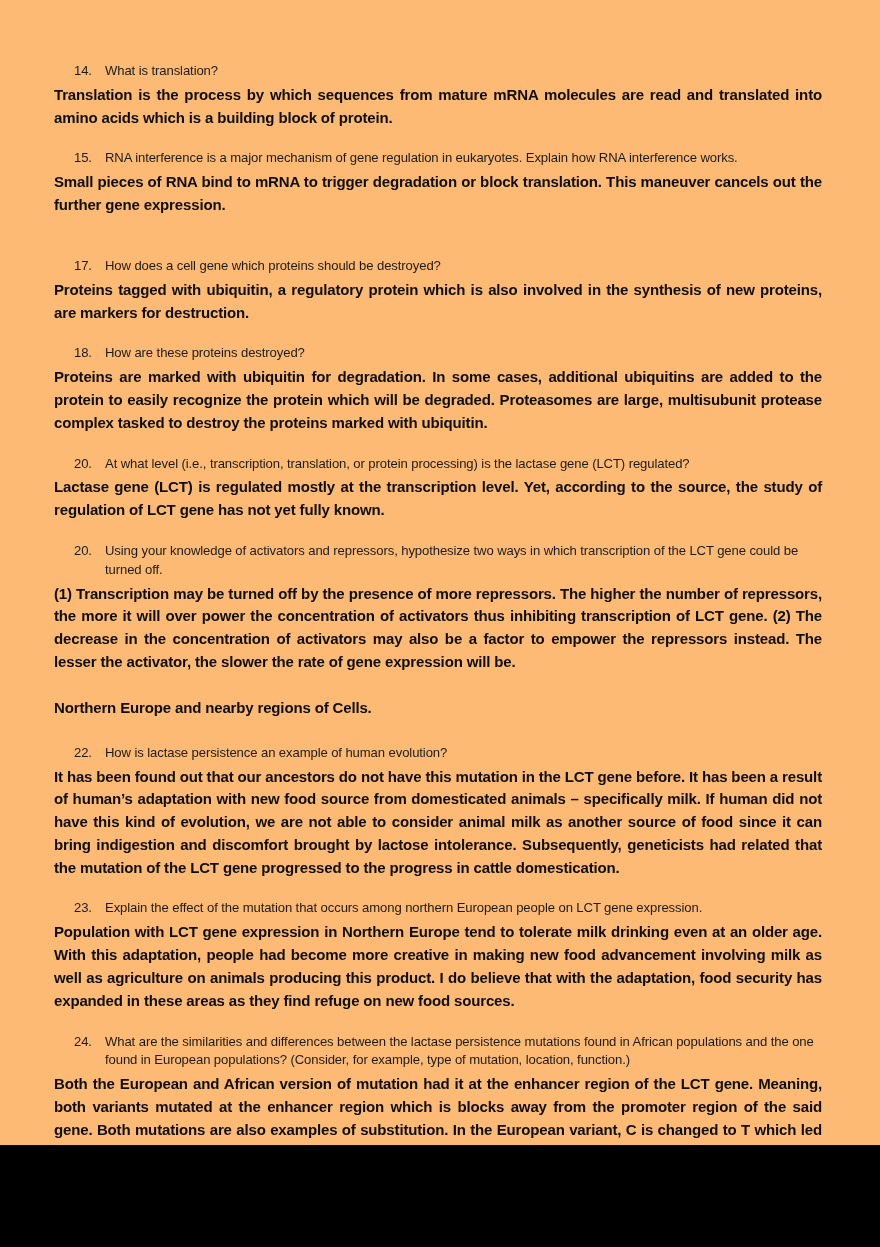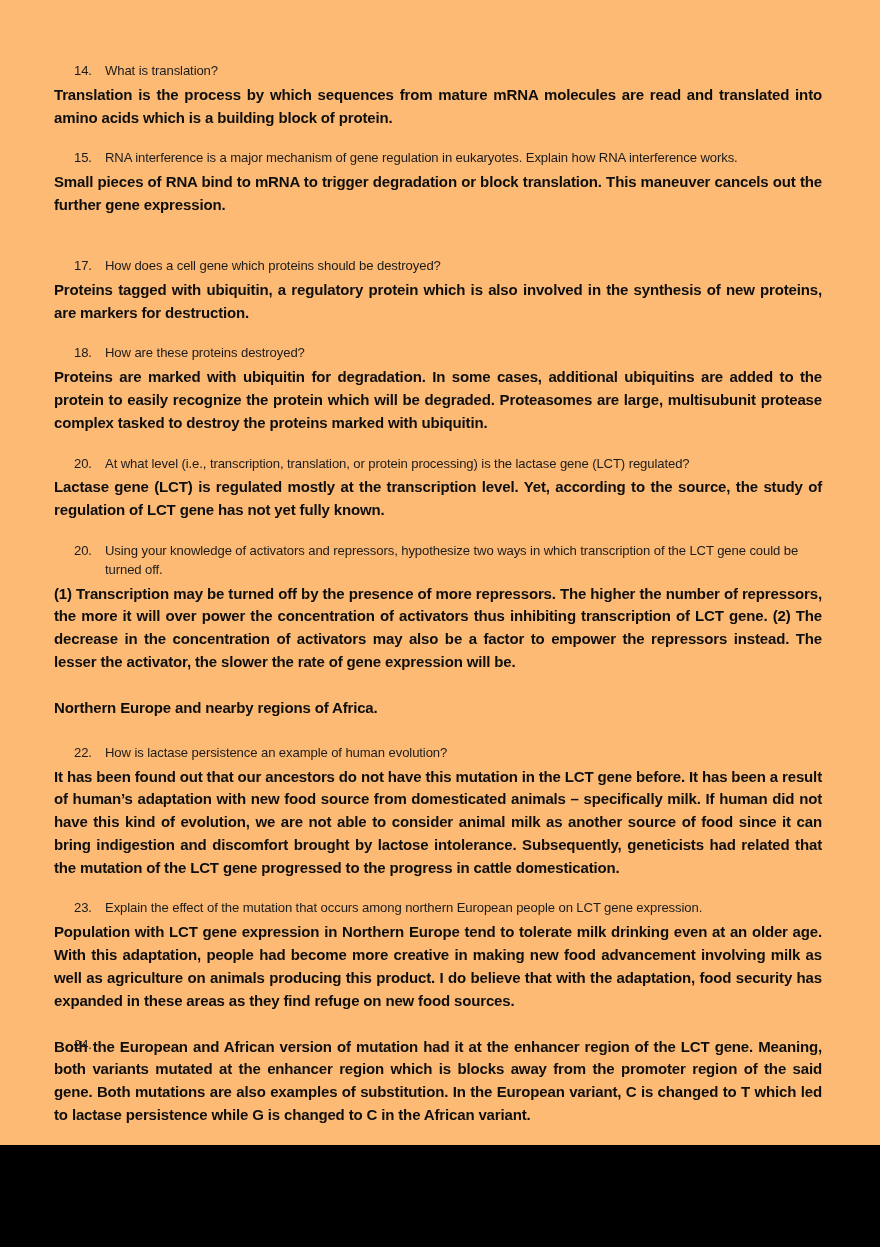--- a/index.html
+++ b/index.html
@@ -127,21 +127,21 @@
 
     <div class="qa-block">
       <div class="question">
         <span class="qnum">20.</span><span><span>Using your knowledge of activators and repressors, hypothesize two ways in which transcription of the </span><span class="it">LCT</span><span> gene could be turned off.</span></span>
       </div>
       <div class="answer"><span>(1) Transcription may be turned off by the presence of more repressors. The higher the number of repressors, the more it will over power the concentration of activators thus inhibiting transcription of </span><span class="it">LCT</span><span> gene. (2) The decrease in the concentration of activators may also be a factor to empower the repressors instead. The lesser the activator, the slower the rate of gene expression will be.</span></div>
     </div>
     <div class="gap-md"></div>
 
     <div class="qa-block">
-      <div class="answer nojustify">Northern Europe and nearby regions of Africa.</div>
+      <div class="answer nojustify">Northern Europe and nearby regions of Cells.</div>
     </div>
     <div class="gap-lg"></div>
 
     <div class="qa-block">
       <div class="question">
         <span class="qnum">22.</span><span>How is lactase persistence an example of human evolution?</span>
       </div>
       <div class="answer"><span>It has been found out that our ancestors do not have this mutation in the </span><span class="it">LCT</span><span> gene before. It has been a result of human’s adaptation with new food source from domesticated animals – specifically milk. If human did not have this kind of evolution, we are not able to consider animal milk as another source of food since it can bring indigestion and discomfort brought by lactose intolerance. Subsequently, geneticists had related that the mutation of the </span><span class="it">LCT</span><span> gene progressed to the progress in cattle domestication.</span></div>
     </div>
     <div class="gap-md"></div>
@@ -149,21 +149,21 @@
     <div class="qa-block">
       <div class="question">
         <span class="qnum">23.</span><span><span>Explain the effect of the mutation that occurs among northern European people on </span><span class="it">LCT</span><span> gene expression.</span></span>
       </div>
       <div class="answer"><span>Population with </span><span class="it">LCT</span><span> gene expression in Northern Europe tend to tolerate milk drinking even at an older age. With this adaptation, people had become more creative in making new food advancement involving milk as well as agriculture on animals producing this product. I do believe that with the adaptation, food security has expanded in these areas as they find refuge on new food sources.</span></div>
     </div>
     <div class="gap-md"></div>
 
     <div class="qa-block">
       <div class="question">
-        <span class="qnum">24.</span>
+        <span class="qnum">24.</span><span>What are the similarities and differences between the lactase persistence mutations found in African populations and the one found in European populations? (Consider, for example, type of mutation, location, function.)</span>
       </div>
       <div class="answer"><span>Both the European and African version of mutation had it at the enhancer region of the </span><span class="it">LCT</span><span> gene. Meaning, both variants mutated at the enhancer region which is blocks away from the promoter region of the said gene. Both mutations are also examples of substitution. In the European variant, C is changed to T which led to lactase persistence while G is changed to C in the African variant.</span></div>
     </div>
 
   </div>
 
   <div class="black-band"></div>
 
 </div>
 

